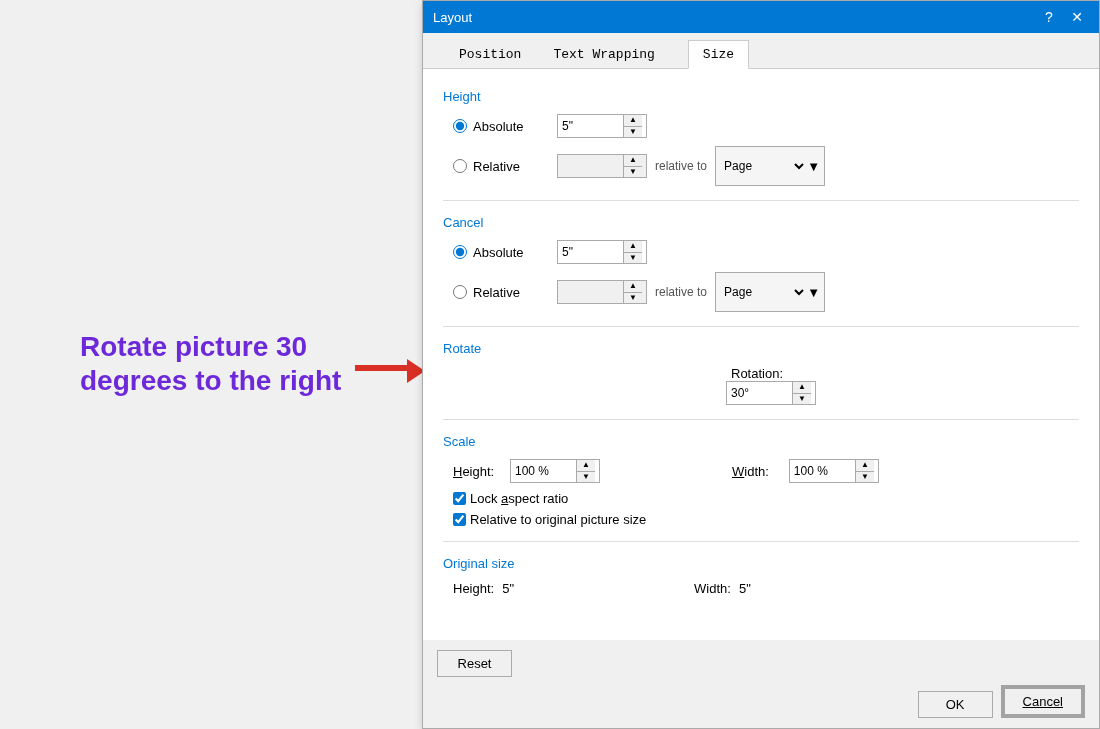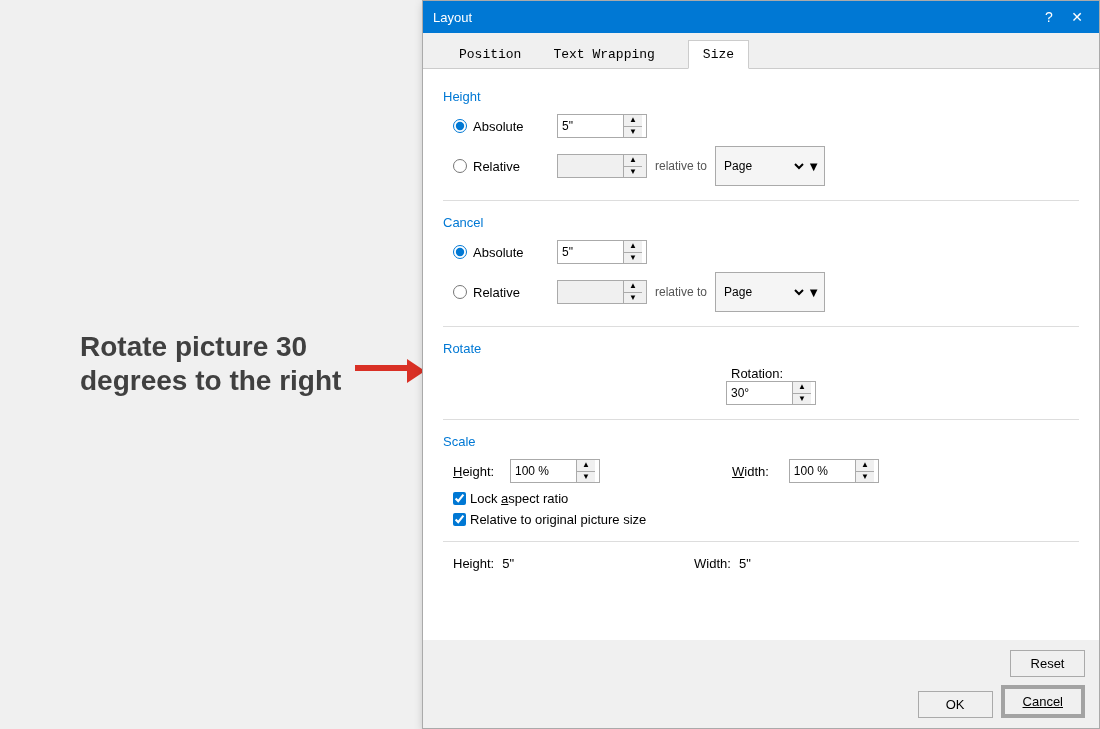--- a/index.html
+++ b/index.html
@@ -16,21 +16,21 @@
     
     .instruction-area {
       position: absolute;
       left: 80px;
       top: 330px;
       width: 330px;
     }
     .instruction-text {
       font-size: 28px;
       font-weight: bold;
-      color: #404040;
+      color: #6d28d9;
       line-height: 1.2;
     }
     .arrow-container {
       position: absolute;
       left: 355px;
       top: 358px;
       display: flex;
       align-items: center;
     }
     .arrow {
@@ -316,21 +316,21 @@
     }
     .footer-buttons-row {
       display: flex;
       justify-content: flex-end;
       gap: 8px;
       margin-top: 8px;
       align-items: flex-end;
     }
     .reset-row {
       display: flex;
-      justify-content: flex-end;
+      justify-content: flex-start;
     }
     .btn {
       padding: 5px 18px;
       font-size: 13px;
       border: 1px solid #aaa;
       background: #f0f0f0;
       cursor: pointer;
       min-width: 75px;
       text-align: center;
     }
@@ -514,20 +514,21 @@
 
     <div class="checkbox-row">
       <input type="checkbox" checked="" style="">
       <label>
         <span>Relative to original picture size</span>
       </label>
     </div>
 
     <hr class="section-divider">
 
+    <div class="section-header">Original size</div>
 
     <div class="original-size-row">
       <div class="os-field">
         <span class="os-label">Height:</span>
         <span class="os-value">5"</span>
       </div>
       <div class="os-field" style="margin-left: 160px;">
         <span class="os-label">Width:</span>
         <span class="os-value">5"</span>
       </div>

